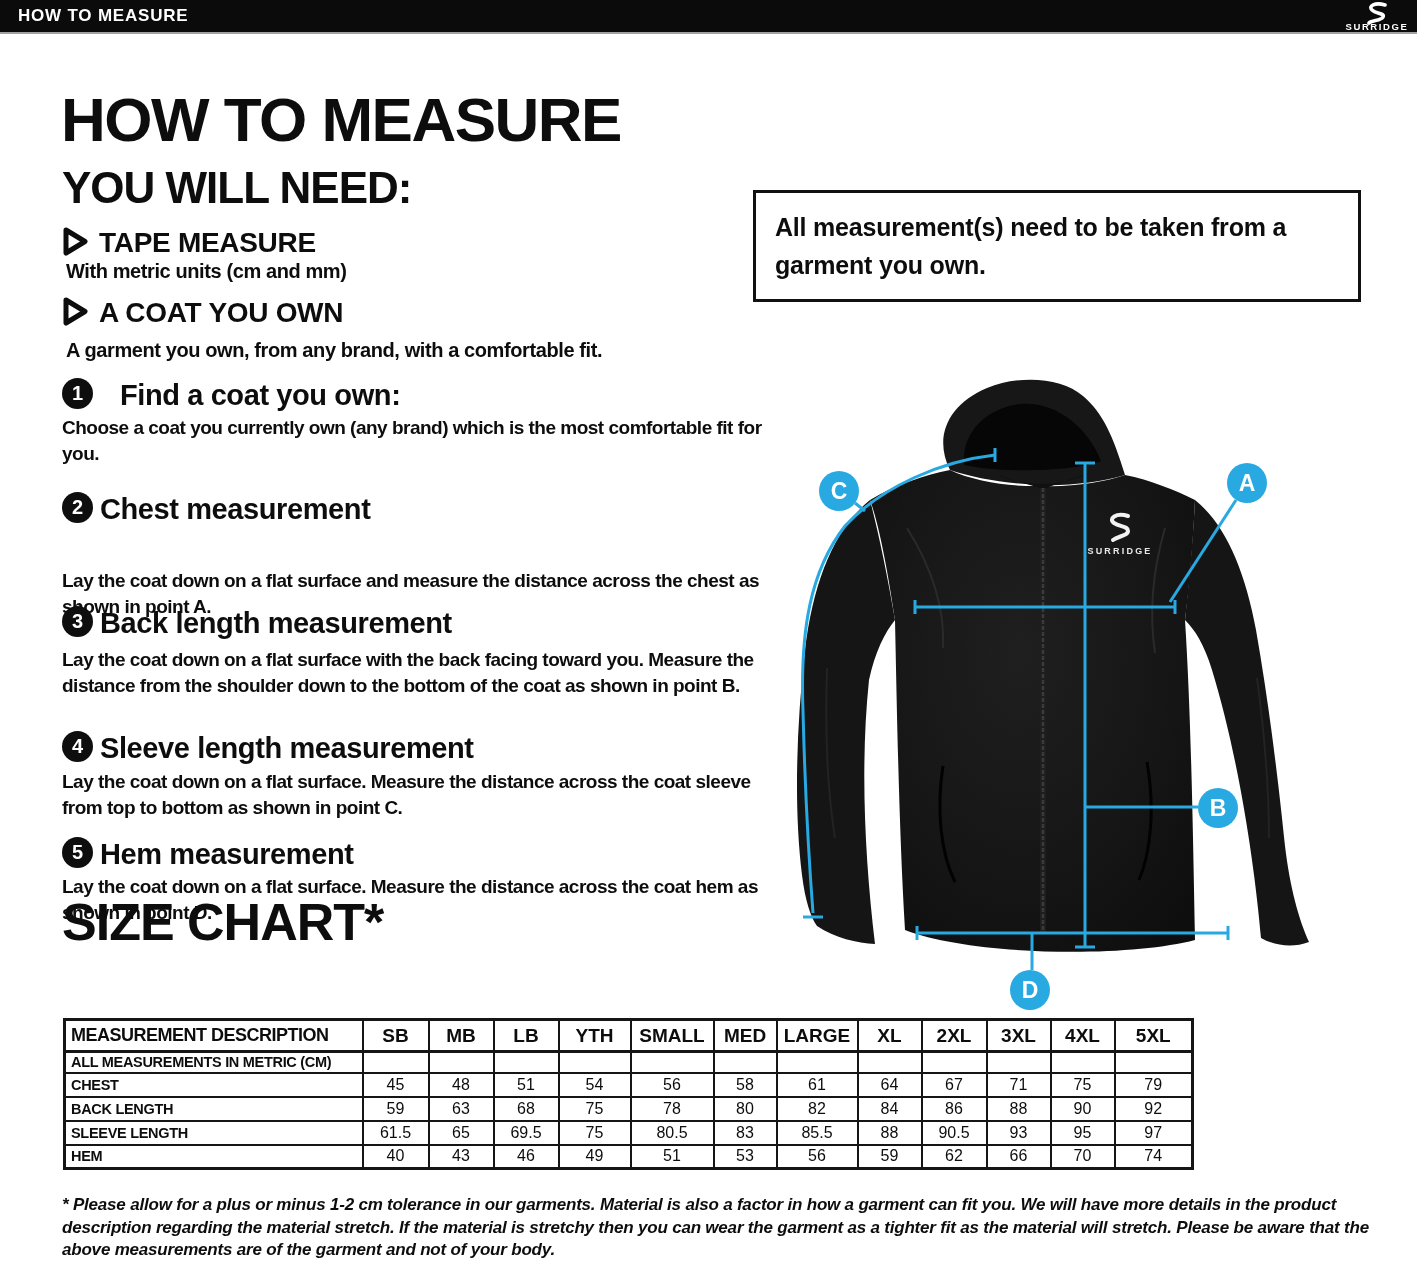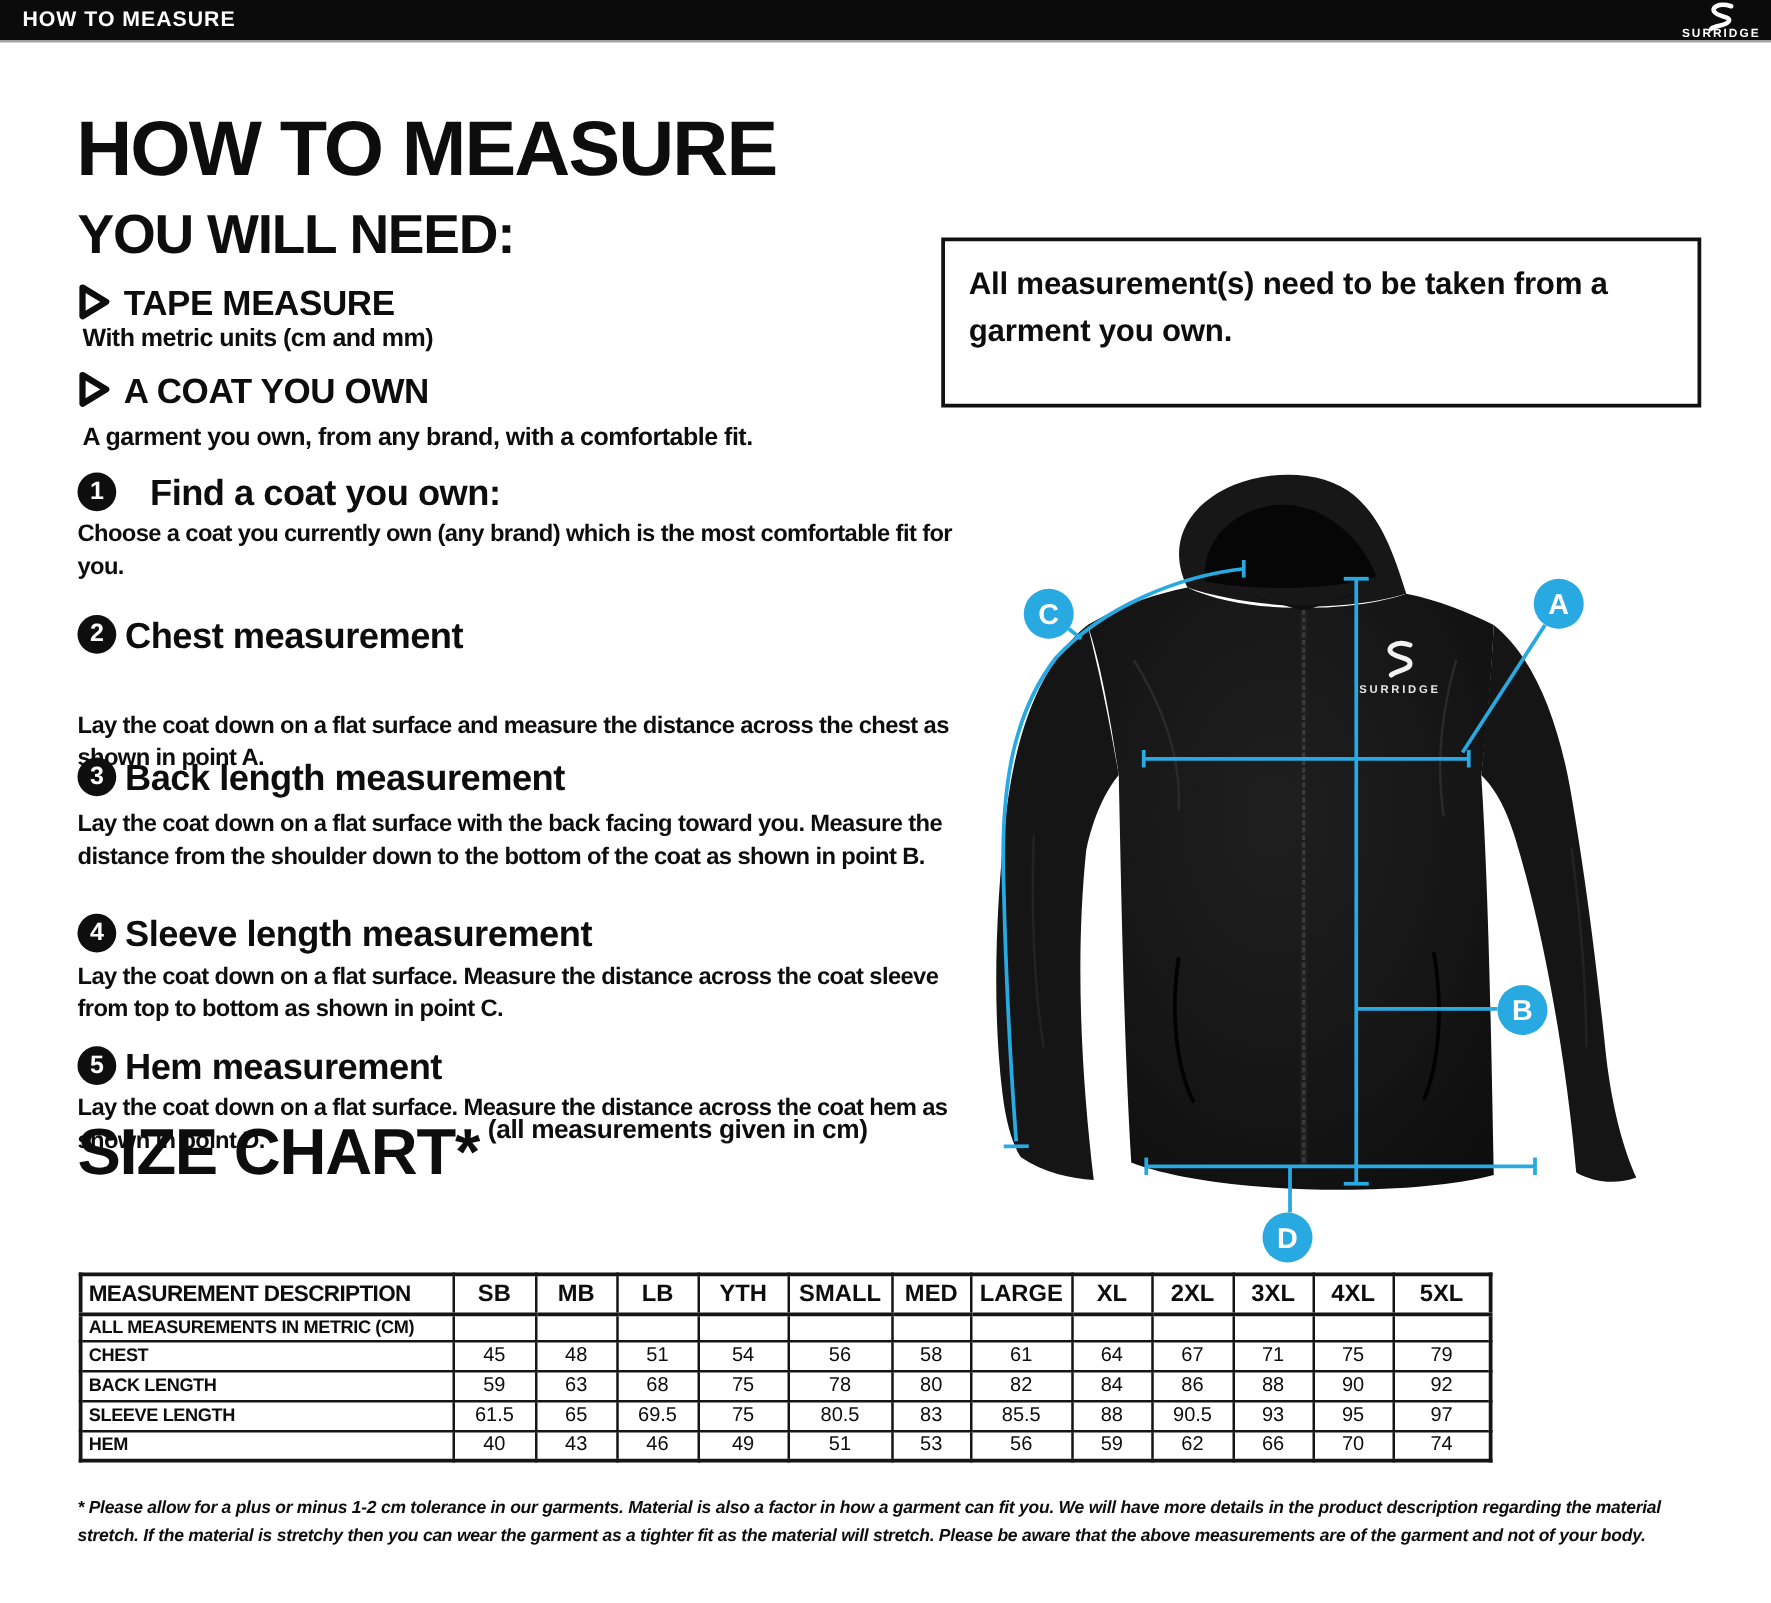--- a/index.html
+++ b/index.html
@@ -19,41 +19,41 @@
   .req-icon { position:absolute; width:27px; height:31px; }
   .req-label { position:absolute; font-size:28px; font-weight:bold; letter-spacing:-0.3px; }
   .req-desc { position:absolute; font-size:20px; font-weight:bold; letter-spacing:-0.4px; }
 
   .step-circle { position:absolute; left:62px; width:31px; height:31px; border-radius:50%; background:#0e0e0e; color:#fff;
                  font-size:20px; font-weight:bold; display:flex; align-items:center; justify-content:center; }
   .step-title { position:absolute; left:100px; font-size:29px; font-weight:bold; letter-spacing:-0.4px; }
   .step-desc { position:absolute; left:62px; width:700px; font-size:19px; font-weight:bold; line-height:26px; letter-spacing:-0.5px; }
 
   
-  .note-box { position:absolute; left:753px; top:190px; width:608px; height:136px; border:3px solid #111; padding:15px 19px 0 19px;
+  .note-box { position:absolute; left:753px; top:190px; width:608px; height:112px; border:3px solid #111; padding:15px 19px 0 19px;
               font-size:25px; font-weight:bold; line-height:38px; letter-spacing:-0.2px; }
 
   
   .diagram { position:absolute; left:757px; top:368px; width:615px; height:648px; pointer-events:none; }
 
   
   .size-chart-heading { position:absolute; left:62px; top:892px; display:flex; align-items:flex-start; }
   .size-chart-heading .big { font-size:52px; font-weight:bold; letter-spacing:-1px; }
   .size-chart-heading .small { font-size:21px; font-weight:bold; margin-left:7px; letter-spacing:-0.3px; }
 
   table.size-chart { position:absolute; left:63px; top:1018px; border-collapse:collapse; border:3px solid #151515; table-layout:fixed; }
   table.size-chart th, table.size-chart td { border:2px solid #151515; padding:0 4px; }
   table.size-chart thead th { height:32px; font-size:19px; font-weight:bold; text-align:center; border-bottom:3px solid #151515; }
   table.size-chart thead th.desc-col { font-size:18px; text-align:left; padding-left:5px; letter-spacing:-0.5px; }
   table.size-chart td.row-label { font-size:14.5px; font-weight:bold; text-align:left; padding-left:5px; letter-spacing:-0.3px; }
   table.size-chart tr.unit-row td { height:21px; }
   table.size-chart tbody td { height:24px; }
   table.size-chart td.val { font-size:16px; text-align:center; font-weight:normal; }
 
-  .footnote { position:absolute; left:62px; top:1194px; width:1312px; font-size:14px; font-weight:bold; font-style:italic;
+  .footnote { position:absolute; left:62px; top:1194px; width:1312px; font-size:17px; font-weight:bold; font-style:italic;
               line-height:22.5px; letter-spacing:-0.2px; }
 </style>
 </head>
 <body>
 
 <div class="topbar">
   <span class="topbar-title">HOW TO MEASURE</span>
 </div>
 <div class="topbar-rule"></div>
 <svg class="topbar-logo" viewBox="0 0 96 31">
@@ -162,21 +162,20 @@
     <text x="461" y="448" text-anchor="middle" font-size="23" font-weight="bold" fill="#fff">B</text>
     <circle cx="82" cy="123" r="20" fill="#29A9E1"></circle>
     <text x="82" y="131" text-anchor="middle" font-size="23" font-weight="bold" fill="#fff">C</text>
     <circle cx="273" cy="622" r="20" fill="#29A9E1"></circle>
     <text x="273" y="630" text-anchor="middle" font-size="23" font-weight="bold" fill="#fff">D</text>
   </g>
 </svg>
 
 <div class="size-chart-heading">
   <span class="big">SIZE CHART*</span>
-  <span class="small">(all measurements given in cm)</span>
 </div>
 
 <table class="size-chart">
   <colgroup>
       <col style="width: 298px;">
       <col style="width: 66px;">
       <col style="width: 65px;">
       <col style="width: 65px;">
       <col style="width: 72px;">
       <col style="width: 83px;">

